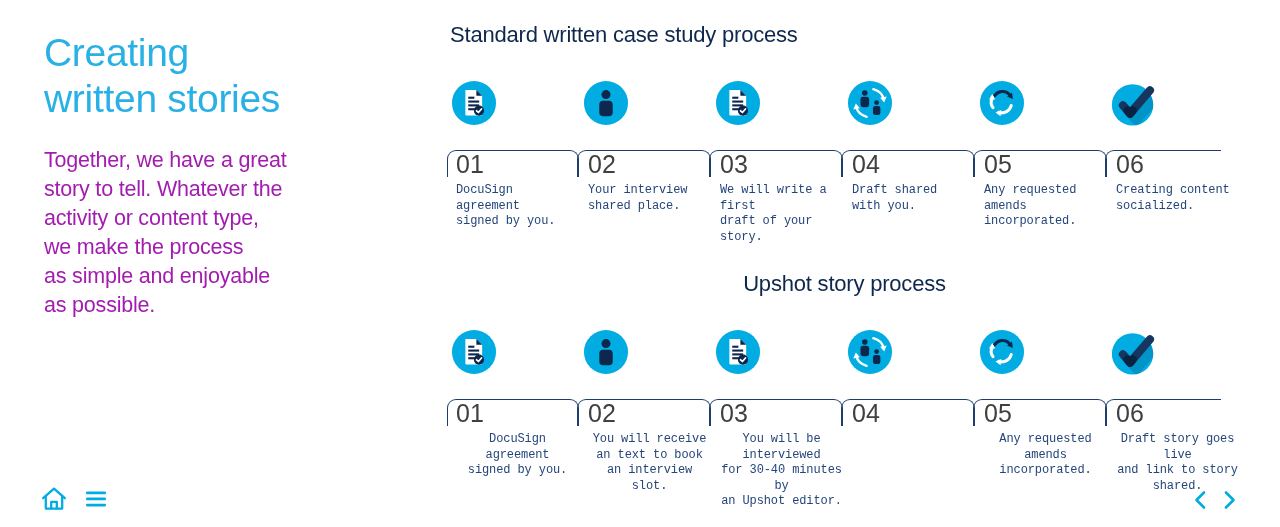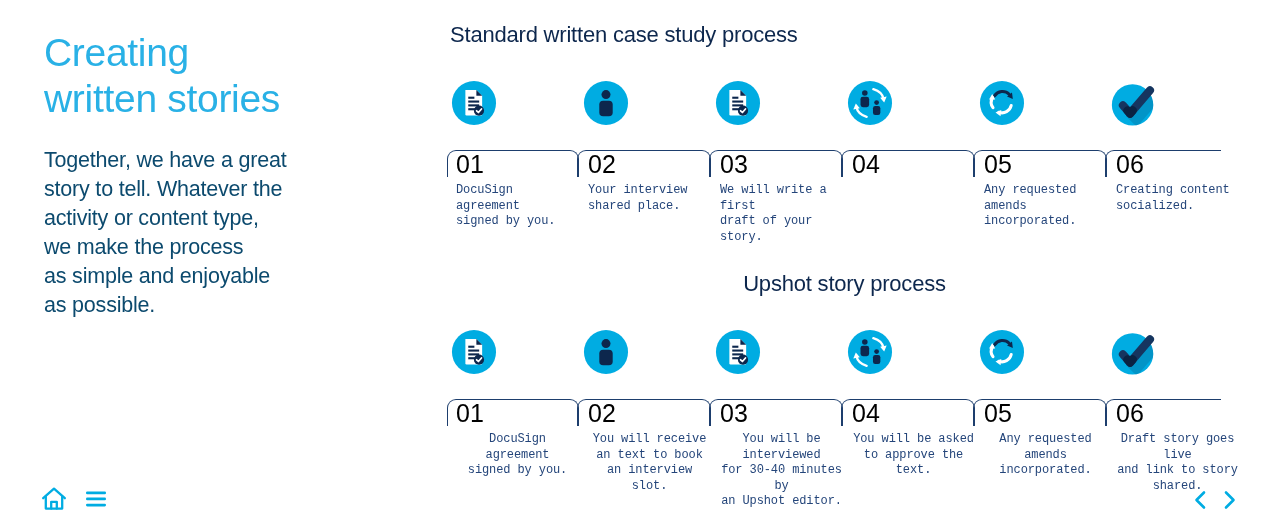--- a/index.html
+++ b/index.html
@@ -11,21 +11,21 @@
     overflow:hidden;
   }
   
   .aside{position:absolute;left:44px;top:30px;width:350px;}
   .page-title{
     margin:0;font-size:39px;line-height:46px;font-weight:400;
     color:#29b1e6;white-space:pre-line;letter-spacing:-0.3px;
   }
   .intro{
     margin:24px 0 0 0;font-size:21.5px;line-height:29px;font-weight:400;
-    color:#0c4a6e;white-space:pre-line;letter-spacing:-0.2px;
+    color:#a21caf;white-space:pre-line;letter-spacing:-0.2px;
   }
   
   .process{position:absolute;left:447px;width:792px;}
   .process.p1{top:21px;}
   .process.p2{top:270px;text-align:center;}
   .process-title{
     margin:0 0 31px 3px;font-size:22px;line-height:28px;font-weight:400;
     color:#0d274d;letter-spacing:-0.2px;
   }
   .icons-row{display:grid;grid-template-columns:repeat(6,132px);margin-bottom:24px;}
@@ -36,21 +36,21 @@
   .bracket{
     height:27px;
     border:1.6px solid #1d3e6d;border-bottom:none;
     border-radius:9px 9px 0 0;
     box-sizing:border-box;
   }
   .seg:not(:first-child) .bracket{margin-left:-1.6px;width:calc(100% + 1.6px);}
   .seg:last-child .bracket{width:116px;border-right:none;border-top-right-radius:0;}
   .num{
     position:absolute;top:2px;left:9px;
-    font-size:25px;line-height:25px;color:#000000;font-weight:400;
+    font-size:25px;line-height:25px;color:#404040;font-weight:400;
   }
   .desc{
     margin-top:6px;padding-left:9px;
     font-size:12px;line-height:15.5px;color:#24457a;
     white-space:pre-line;letter-spacing:-0.1px;font-family:Liberation Mono, monospace;
   }
   
   .footer-left{position:absolute;left:40px;bottom:14px;display:flex;align-items:center;gap:16px;}
   .footer-right{position:absolute;right:42px;bottom:17px;display:flex;align-items:center;gap:14px;}
   .ctrl{background:none;border:none;padding:0;margin:0;cursor:pointer;display:block;line-height:0;}
@@ -187,20 +187,22 @@
       </div>
       <div class="seg">
         <div class="bracket"></div>
         <div class="num">03</div>
         <div class="desc">We will write a first
 draft of your story.</div>
       </div>
       <div class="seg">
         <div class="bracket"></div>
         <div class="num">04</div>
+        <div class="desc">Draft shared
+with you.</div>
       </div>
       <div class="seg">
         <div class="bracket"></div>
         <div class="num">05</div>
         <div class="desc">Any requested
 amends incorporated.</div>
       </div>
       <div class="seg">
         <div class="bracket"></div>
         <div class="num">06</div>
@@ -261,22 +263,20 @@
       <div class="seg">
         <div class="bracket"></div>
         <div class="num">03</div>
         <div class="desc">You will be interviewed
 for 30-40 minutes by
 an Upshot editor.</div>
       </div>
       <div class="seg">
         <div class="bracket"></div>
         <div class="num">04</div>
-        <div class="desc">You will be asked
-to approve the text.</div>
       </div>
       <div class="seg">
         <div class="bracket"></div>
         <div class="num">05</div>
         <div class="desc">Any requested
 amends incorporated.</div>
       </div>
       <div class="seg">
         <div class="bracket"></div>
         <div class="num">06</div>

